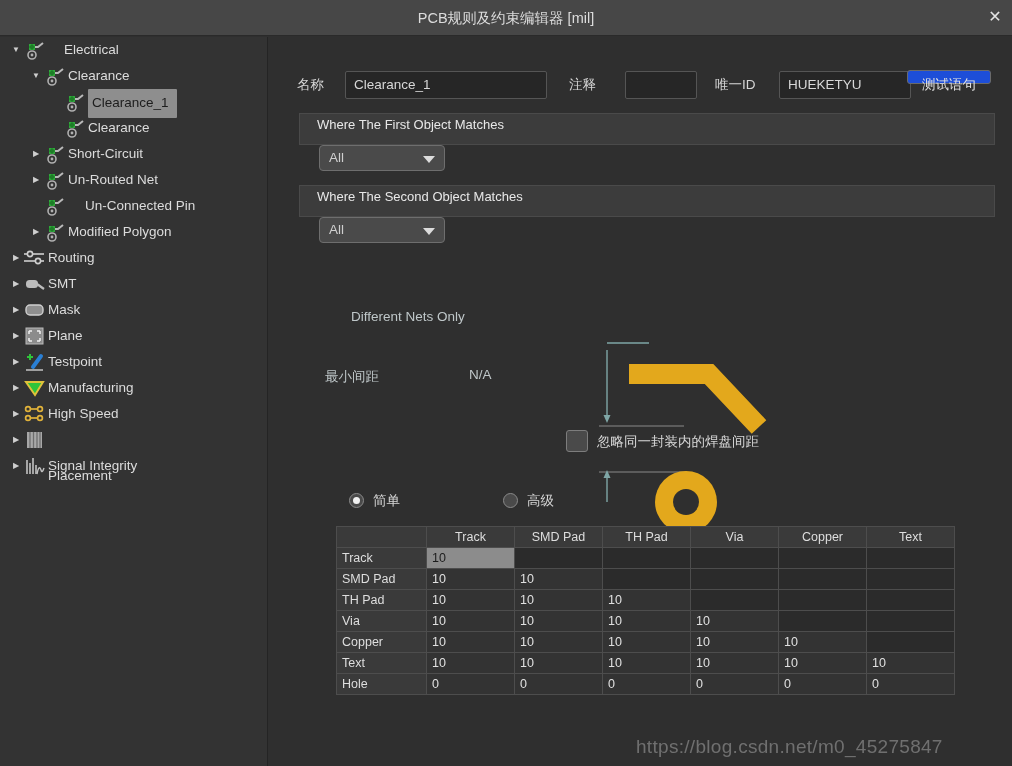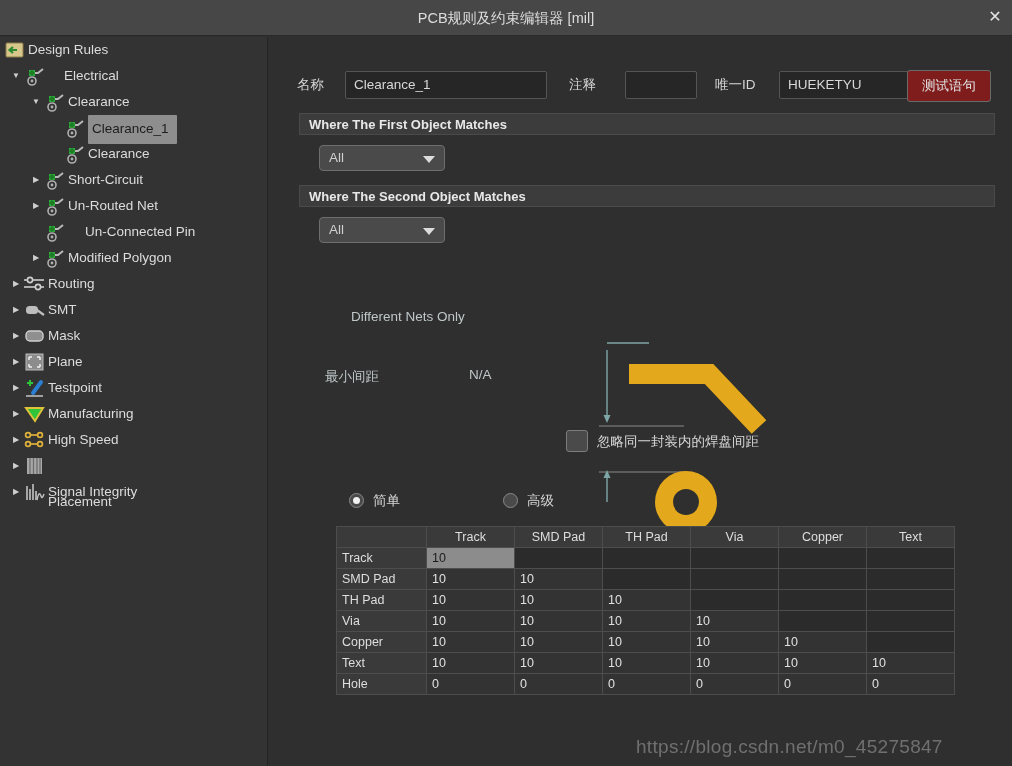--- a/index.html
+++ b/index.html
@@ -68,30 +68,30 @@
   }
   .lbl { font-size: 13.5px; color: #d6d6d6; line-height: 32px; }
   .field {
     background: #262626;
     border: 1px solid #555; border-radius: 2px;
     height: 28px; line-height: 26px;
     padding: 0 8px; font-size: 13.5px; color: #d8d8d8;
     display: inline-block; vertical-align: middle;
   }
   .btn {
-    background: #7f1d1d; border: 1px solid #6a6a6a; border-radius: 3px;
-    height: 32px; line-height: 28px; padding: 0 14px;
+    background: #1d4ed8; border: 1px solid #6a6a6a; border-radius: 3px;
+    height: 14px; line-height: 28px; padding: 0 14px;
     font-size: 13.5px; color: #e2e2e2; cursor: pointer;
   }
 
   .section-header {
-    position: absolute; left: 30px; width: 696px; height: 22px;
+    position: absolute; left: 30px; width: 696px; height: 32px;
     background: #3c3c3c; border: 1px solid #4a4a4a;
-    line-height: 22px; padding-left: 9px;
-    font-size: 13px; font-weight: bold; color: #e8e8e8;
+    line-height: 22px; padding-left: 17px;
+    font-size: 13px; font-weight: normal; color: #e8e8e8;
   }
 
   .combo {
     position: absolute;
     width: 126px; height: 26px;
     background: #4a4a4a;
     border: 1px solid #6e6e6e; border-radius: 4px;
     font-size: 13.5px; color: #cfcfcf;
     line-height: 24px; padding-left: 9px;
     cursor: pointer;
@@ -164,27 +164,20 @@
 <body>
 
 <div id="app">
 
   <div class="titlebar">
     <div class="titlebar-text">PCB规则及约束编辑器 [mil]</div>
     <div class="close-btn">✕</div>
   </div>
 
   <div class="sidebar" id="tree">
-      <div class="tree-row">
-        <span class="tree-icon" style="left: 4px;"><svg width="22" height="22" viewBox="0 0 22 22">
-            <rect x="2" y="4" width="17" height="14" rx="1" fill="#d8c78a" stroke="#8a7c4a"></rect>
-            <path d="M13 11 L6 11 M9 8 L5.5 11 L9 14" stroke="#2c8a32" stroke-width="2.2" fill="none"></path>
-          </svg></span>
-        <span class="tree-label" style="left: 28px;">Design Rules</span>
-      </div>
       <div class="tree-row">
         <span class="twisty" style="left: 10px;">▼</span>
         <span class="tree-icon" style="left: 24px;"><svg width="22" height="22" viewBox="0 0 22 22">
             <path d="M5 8 L14 8 L19 4" stroke="#b9b9b9" stroke-width="2" fill="none"></path>
             <rect x="5" y="5" width="6" height="6" fill="#2fa83a"></rect>
             <path d="M8 5 L11 8 L8 11 L5 8 Z" fill="#1d7d27"></path>
             <circle cx="8" cy="16" r="4" fill="none" stroke="#b0b0b0" stroke-width="1.6"></circle>
             <circle cx="8" cy="16" r="1.4" fill="#b0b0b0"></circle>
           </svg></span>
         <span class="tree-label" style="left: 64px;">Electrical</span>

